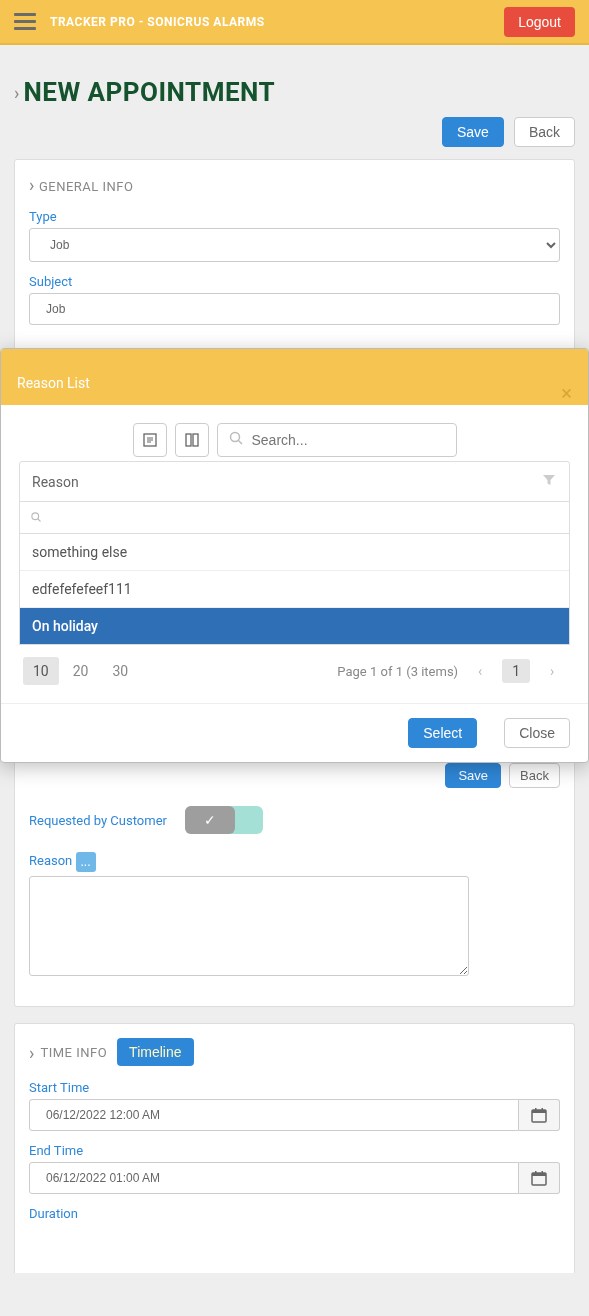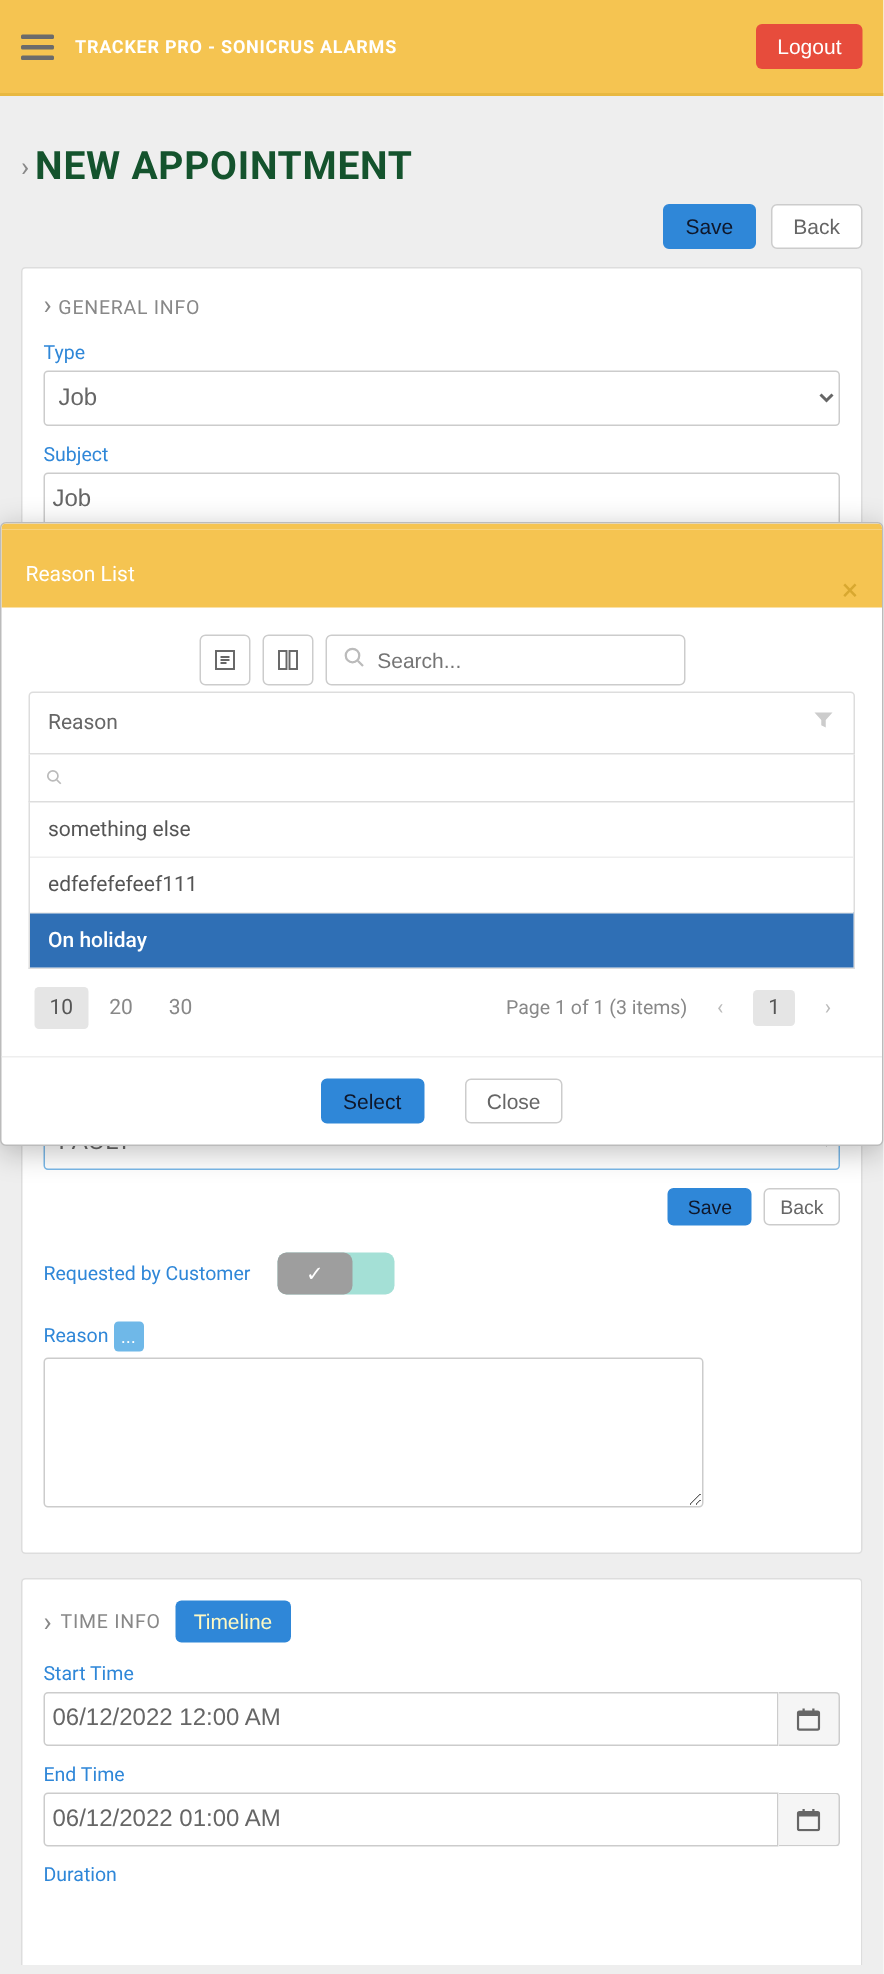--- a/index.html
+++ b/index.html
@@ -7,21 +7,21 @@
   font-family: -apple-system, BlinkMacSystemFont, "Segoe UI", Roboto, sans-serif;
   background: #eeeeee;
   width: 589px;
   height: 1316px;
   position: relative;
   overflow: hidden;
   color: #555;
 }
 .topbar {
   background: #f5c451;
-  height: 64px;
+  height: 45px;
   display: flex;
   align-items: center;
   padding: 0 14px;
   justify-content: space-between;
   border-bottom: 2px solid #e8b840;
 }
 .topbar-left { display: flex; align-items: center; gap: 14px; }
 .hamburger { width: 22px; display: flex; flex-direction: column; gap: 4px; cursor: pointer; }
 .hamburger span { height: 3px; background: #6b6b6b; border-radius: 1px; }
 .brand { font-size: 12px; font-weight: 700; color: #fff; letter-spacing: 0.5px; }
@@ -30,32 +30,32 @@
   border-radius: 4px; font-size: 14px; cursor: pointer;
 }
 .page-content { padding: 14px; }
 .page-title-row { display: flex; align-items: center; margin: 18px 0 10px 0; }
 .page-title { font-size: 26px; color: #14532d; font-weight: 700; letter-spacing: 0.5px; }
 .actions-row { display: flex; justify-content: flex-end; gap: 10px; margin-bottom: 12px; }
 .btn {
   border: 1px solid #ccc; background: #fff; color: #666; padding: 6px 14px;
   border-radius: 4px; font-size: 14px; cursor: pointer;
 }
-.btn-primary { background: #2f87d8; color: #0f172a; border-color: #2f87d8; }
+.btn-primary { background: #2f87d8; color: #ffffff; border-color: #2f87d8; }
 .card {
   background: #fff; border: 1px solid #ddd; border-radius: 3px;
   padding: 14px; margin-bottom: 16px;
 }
 .section-header {
   font-size: 13px; color: #888; text-transform: uppercase; letter-spacing: 0.5px; margin-bottom: 14px;
 }
 .form-label { font-size: 13px; color: #2f87d8; margin-bottom: 4px; display: block; }
 .form-control {
-  width: 100%; border: 1px solid #ccc; border-radius: 3px; padding: 8px 5px;
-  font-size: 16px; color: #666; background: #fff;
+  width: 100%; border: 1px solid #ccc; border-radius: 3px; padding: 8px 16px;
+  font-size: 12px; color: #666; background: #fff;
 }
 select.form-control { appearance: auto; }
 .form-group { margin-bottom: 12px; }
 .toggle-row { display: flex; align-items: center; justify-content: space-between; margin: 10px 0 18px 0; }
 .toggle-row.right-actions { justify-content: flex-end; gap: 8px; }
 .toggle {
   width: 78px; height: 28px; border-radius: 6px; background: #a4e0d6;
   position: relative; cursor: pointer;
 }
 .toggle-knob {
@@ -123,21 +123,21 @@
 .page-sizes { display: flex; gap: 4px; }
 .page-size {
   padding: 6px 10px; border-radius: 3px; cursor: pointer;
 }
 .page-size.active { background: #e5e5e5; color: #555; }
 .pager { display: flex; align-items: center; gap: 8px; }
 .pager-info { font-size: 13px; }
 .pager-btn { width: 28px; height: 28px; display: flex; align-items: center; justify-content: center; cursor: pointer; color: #bbb; }
 .pager-num { background: #e5e5e5; border-radius: 3px; padding: 4px 10px; color: #555; }
 .modal-footer {
-  border-top: 1px solid #eee; padding: 14px 18px; display: flex; justify-content: center; gap: 27px;
+  border-top: 1px solid #eee; padding: 14px 18px; display: flex; justify-content: flex-end; gap: 27px;
 }
 .svg-icon { width: 16px; height: 16px; }
 </style>
 </head>
 <body>
 
 <div class="topbar">
   <div class="topbar-left">
     <div class="hamburger">
       <span></span>

